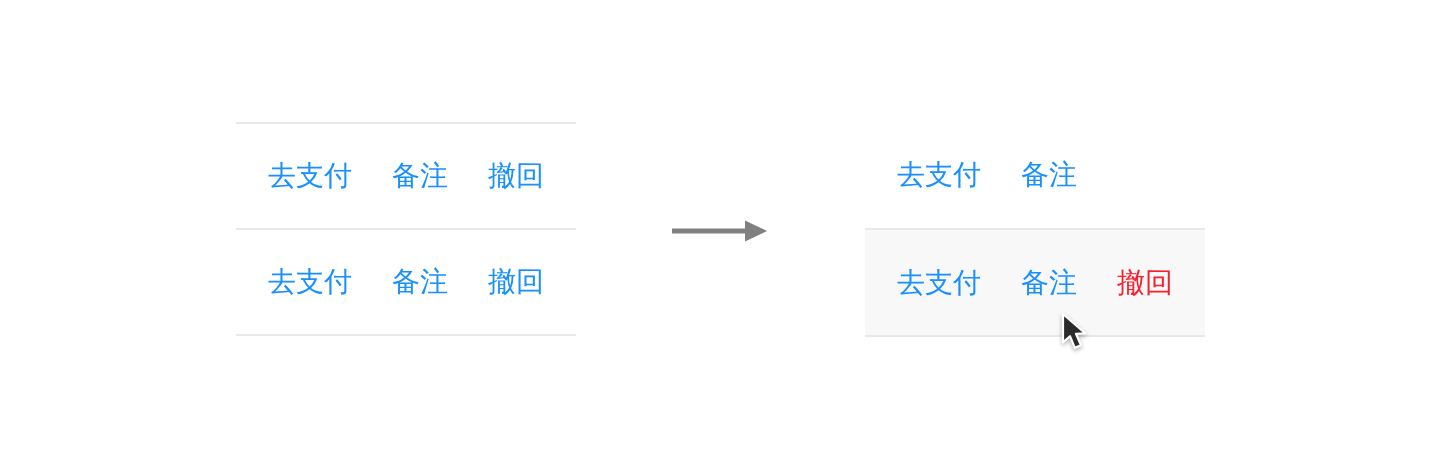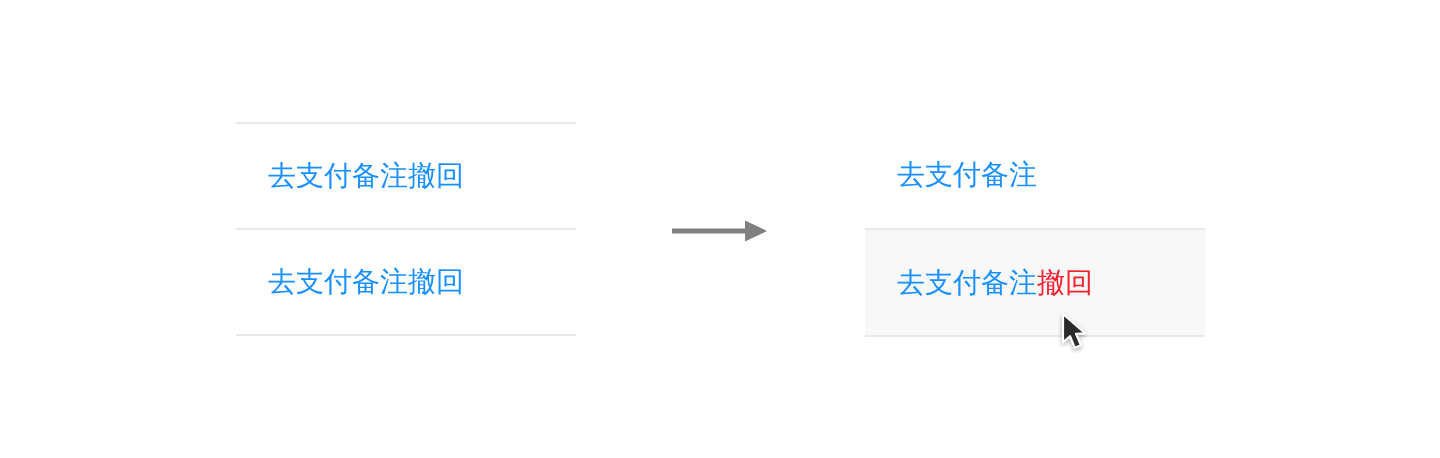--- a/index.html
+++ b/index.html
@@ -20,20 +20,21 @@
   }
   .panel { position: absolute; width: 340px; }
   .panel-before { left: 236px; top: 122px; border-top: 2px solid var(--row-border); }
   .panel-after  { left: 865px; top: 122px; }
 
   .row {
     height: 106px;
     display: flex;
     align-items: center;
     padding-left: 32px;
+    gap: 40px;
   }
   .panel-before .row { border-bottom: 2px solid var(--row-border); }
   .row-plain { border: none; }
   .row-hover {
     height: 109px;
     background: var(--hover-bg);
     border-top: 2px solid var(--row-border);
     border-bottom: 2px solid var(--row-border);
     position: relative;
   }

